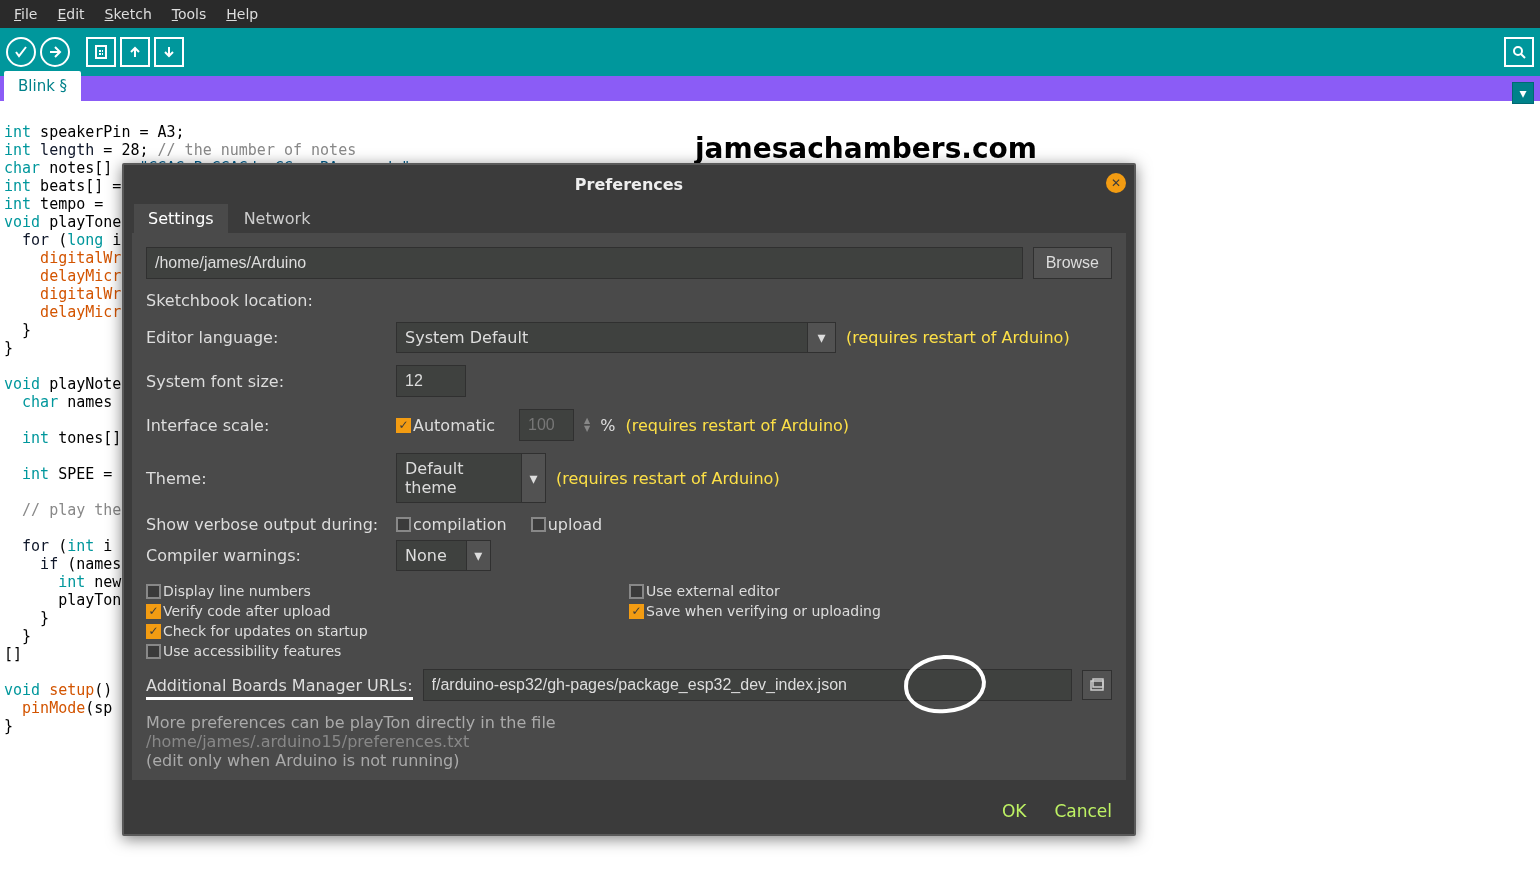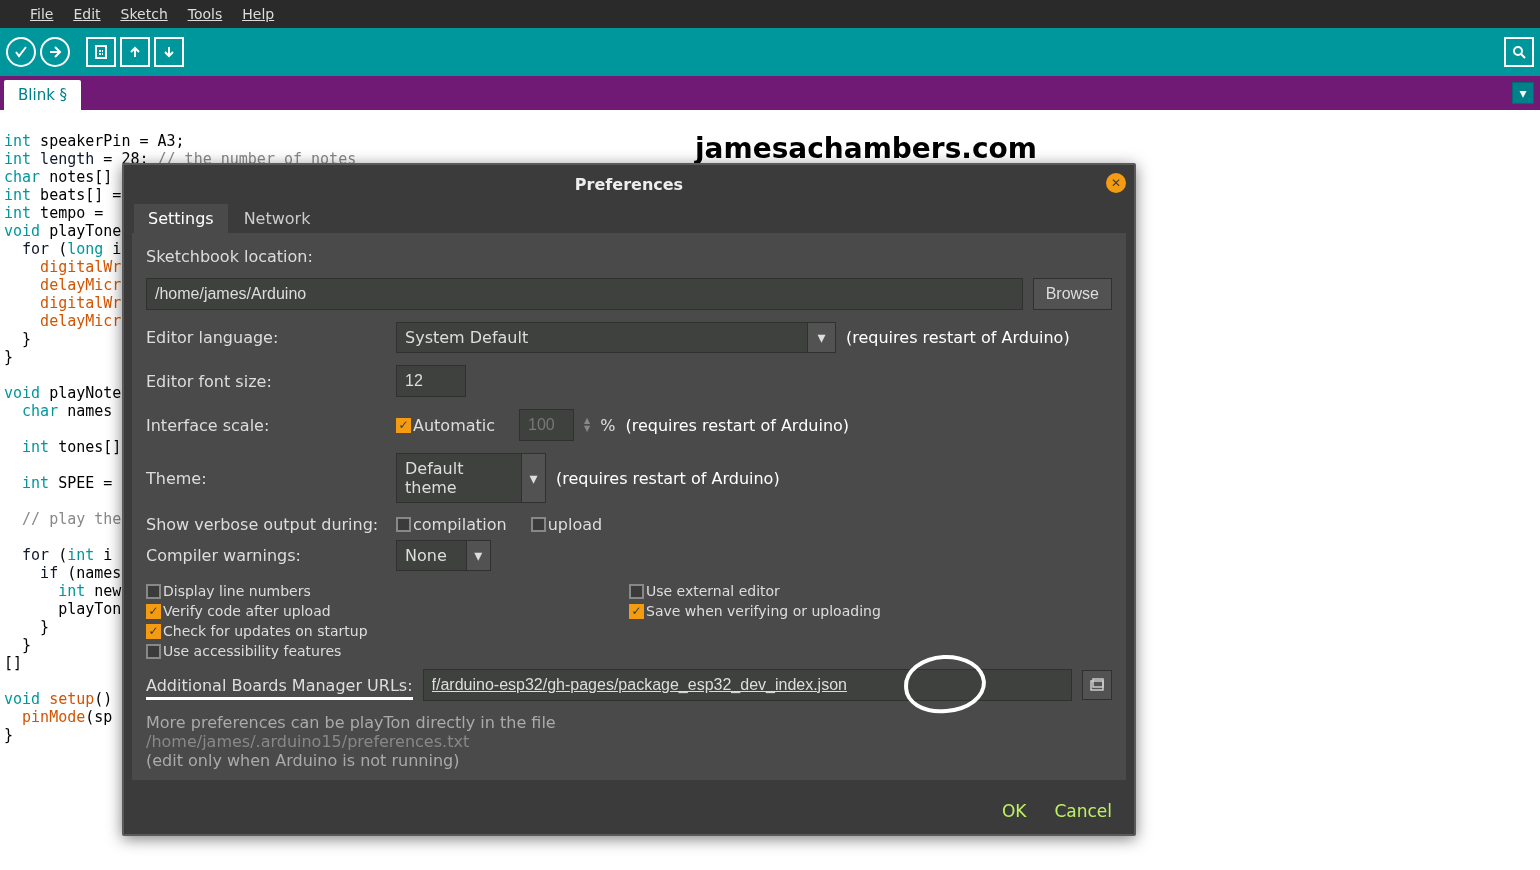--- a/index.html
+++ b/index.html
@@ -1,31 +1,31 @@
 <!DOCTYPE html>
 <html><head>
 <meta charset="utf-8">
 <style>
 * { box-sizing: border-box; margin: 0; padding: 0; }
 body { font-family: "DejaVu Sans", "Segoe UI", sans-serif; font-size: 14px; background: #fff; overflow: hidden; width: 1540px; height: 870px; position: relative; }
 
 
-.menubar { background: #2a2a2a; color: #ddd; height: 28px; display: flex; align-items: center; padding: 0 22px; gap: 4px; text-decoration: underline; }
+.menubar { background: #2a2a2a; color: #ddd; height: 28px; display: flex; align-items: center; padding: 0 6px; gap: 4px; }
 .menubar span { padding: 3px 8px; cursor: pointer; }
 .menubar span u { text-decoration: underline; }
 
 
 .toolbar { background: #00979c; height: 48px; display: flex; align-items: center; padding: 0 6px; gap: 4px; position: relative; }
 .tool-btn { width: 30px; height: 30px; border-radius: 50%; border: 2px solid #fff; display: flex; align-items: center; justify-content: center; cursor: pointer; color: #fff; }
 .tool-sq { width: 30px; height: 30px; border: 2px solid #fff; display: flex; align-items: center; justify-content: center; cursor: pointer; color: #fff; }
 .tool-right { margin-left: auto; }
 .toolbar svg { stroke: #fff; fill: none; stroke-width: 2; }
 
 
-.tabbar { background: #701a75; height: 34px; display: flex; align-items: flex-end; padding-left: 4px; position: relative; }
+.tabbar { background: #8b5cf6; height: 25px; display: flex; align-items: flex-end; padding-left: 4px; position: relative; }
 .tab { background: #fff; color: #00818a; padding: 6px 14px; border-radius: 2px 2px 0 0; font-size: 15px; }
 .tab-drop { position: absolute; right: 6px; top: 6px; width: 22px; height: 22px; background: #00818a; border: 1px solid #006a72; display: flex; align-items: center; justify-content: center; color: #fff; cursor: pointer; }
 
 
 .code { font-family: "DejaVu Sans Mono", monospace; font-size: 15px; line-height: 18px; padding: 4px 4px; white-space: pre; color: #000; }
 .kw { color: #0f172a; }
 .ty { color: #00979c; }
 .str { color: #005c8a; }
 .cm { color: #888; }
 .fn { color: #d35400; }
@@ -40,21 +40,21 @@
 .dlg-tabs { display: flex; padding: 0 10px; gap: 2px; }
 .dlg-tab { padding: 5px 14px; background: #3b3b3b; color: #ccc; cursor: pointer; font-size: 16px; }
 .dlg-tab.active { background: #4a4a4a; color: #fff; }
 .dlg-body { background: #4a4a4a; margin: 0 8px 8px 8px; padding: 14px 14px 10px 14px; }
 .row { display: flex; align-items: center; margin-bottom: 12px; gap: 10px; font-size: 16px; color: #ddd; }
 .label { width: 240px; flex-shrink: 0; }
 .input-text { background: #3f413f; border: 1px solid #303030; color: #ddd; padding: 6px 8px; font-size: 16px; }
 .select { background: #3f413f; border: 1px solid #303030; color: #ddd; padding: 5px 8px; display: flex; align-items: center; justify-content: space-between; cursor: pointer; gap: 11px; }
 .sel-arrow { background: #525252; border-left: 1px solid #303030; width: 28px; align-self: stretch; display: flex; align-items: center; justify-content: center; margin: -5px -8px -5px 8px; }
 .browse-btn { background: #525252; border: 1px solid #303030; color: #ddd; padding: 6px 12px; cursor: pointer; font-size: 16px; }
-.note { color: #ffffff; font-size: 16px; }
+.note { color: #fde047; font-size: 16px; }
 .chk { display: inline-flex; align-items: center; gap: 2px; margin-right: 14px; cursor: pointer; }
 .chk-box { width: 15px; height: 15px; border: 2px solid #888; background: #3b3b3b; display: inline-flex; align-items: center; justify-content: center; flex-shrink: 0; }
 .chk-box.checked { background: #f39c12; border-color: #f39c12; }
 .chk-box.checked::after { content: "✓"; color: #3b3b3b; font-size: 12px; font-weight: bold; line-height: 1; }
 .two-col { display: flex; }
 .col { flex: 1; display: flex; flex-direction: column; gap: 4px; }
 .stepper { display: flex; flex-direction: column; justify-content: center; font-size: 8px; line-height: 8px; color: #888; cursor: pointer; }
 .icon-btn { width: 30px; height: 30px; background: #525252; border: 1px solid #303030; display: flex; align-items: center; justify-content: center; cursor: pointer; }
 .underline-anno { border-bottom: 3px solid #fff; padding-bottom: 2px; }
 .circle-anno { position: absolute; border: 4px solid #fff; border-radius: 50% 50% 50% 45%; pointer-events: none; transform: rotate(-3deg); }
@@ -163,38 +163,38 @@
       <span>✕</span>
     </div>
   </div>
   <div class="dlg-tabs">
     <div class="dlg-tab active">Settings</div>
     <div class="dlg-tab">Network</div>
   </div>
   <div class="dlg-body">
 
     <div class="row">
-      <span class="label">Sketchbook location:</span>
-    </div>
-    <div class="row">
       <input class="input-text" style="flex: 1 1 0%;" value="/home/james/Arduino">
       <button class="browse-btn">Browse</button>
+    </div>
+    <div class="row">
+      <span class="label">Sketchbook location:</span>
     </div>
 
     <div class="row">
       <span class="label">Editor language:</span>
       <div class="select" style="width:440px">
         <span>System Default</span>
         <span class="sel-arrow">▾</span>
       </div>
       <span class="note">(requires restart of Arduino)</span>
     </div>
 
     <div class="row">
-      <span class="label">Editor font size:</span>
+      <span class="label">System font size:</span>
       <input class="input-text" style="width: 70px;" value="12">
     </div>
 
     <div class="row">
       <span class="label">Interface scale:</span>
       <label class="chk">
         <span class="chk-box checked"></span>
         <span>Automatic</span>
       </label>
       <input class="input-text" style="width: 55px; color: rgb(119, 119, 119);" disabled="" value="100">
@@ -261,21 +261,21 @@
           </label>
         <label class="chk">
             <span class="chk-box checked"></span>
             <span>Save when verifying or uploading</span>
           </label>
       </div>
     </div>
 
     <div class="row" style="position:relative">
       <span><span class="underline-anno">Additional Boards Manager URLs:</span></span>
-      <input class="input-text" style="flex: 1 1 0%; text-decoration: underline;" value="f/arduino-esp32/gh-pages/package_esp32_dev_index.json">
+      <input class="input-text" style="flex: 1 1 0%;" value="f/arduino-esp32/gh-pages/package_esp32_dev_index.json">
       <div class="icon-btn">
         <svg width="16" height="16" style="stroke:#ccc;fill:none;stroke-width:1.5">
             <rect x="2" y="4" width="12" height="9"></rect>
             <rect x="4" y="2" width="10" height="8"></rect>
           </svg>
       </div>
       <div class="circle-anno" style="width:82px;height:58px;left:758px;top:-14px"></div>
     </div>
 
     <div style="color:#aaa;font-size:16px;margin-top:4px">More preferences can be playTon directly in the file</div>

